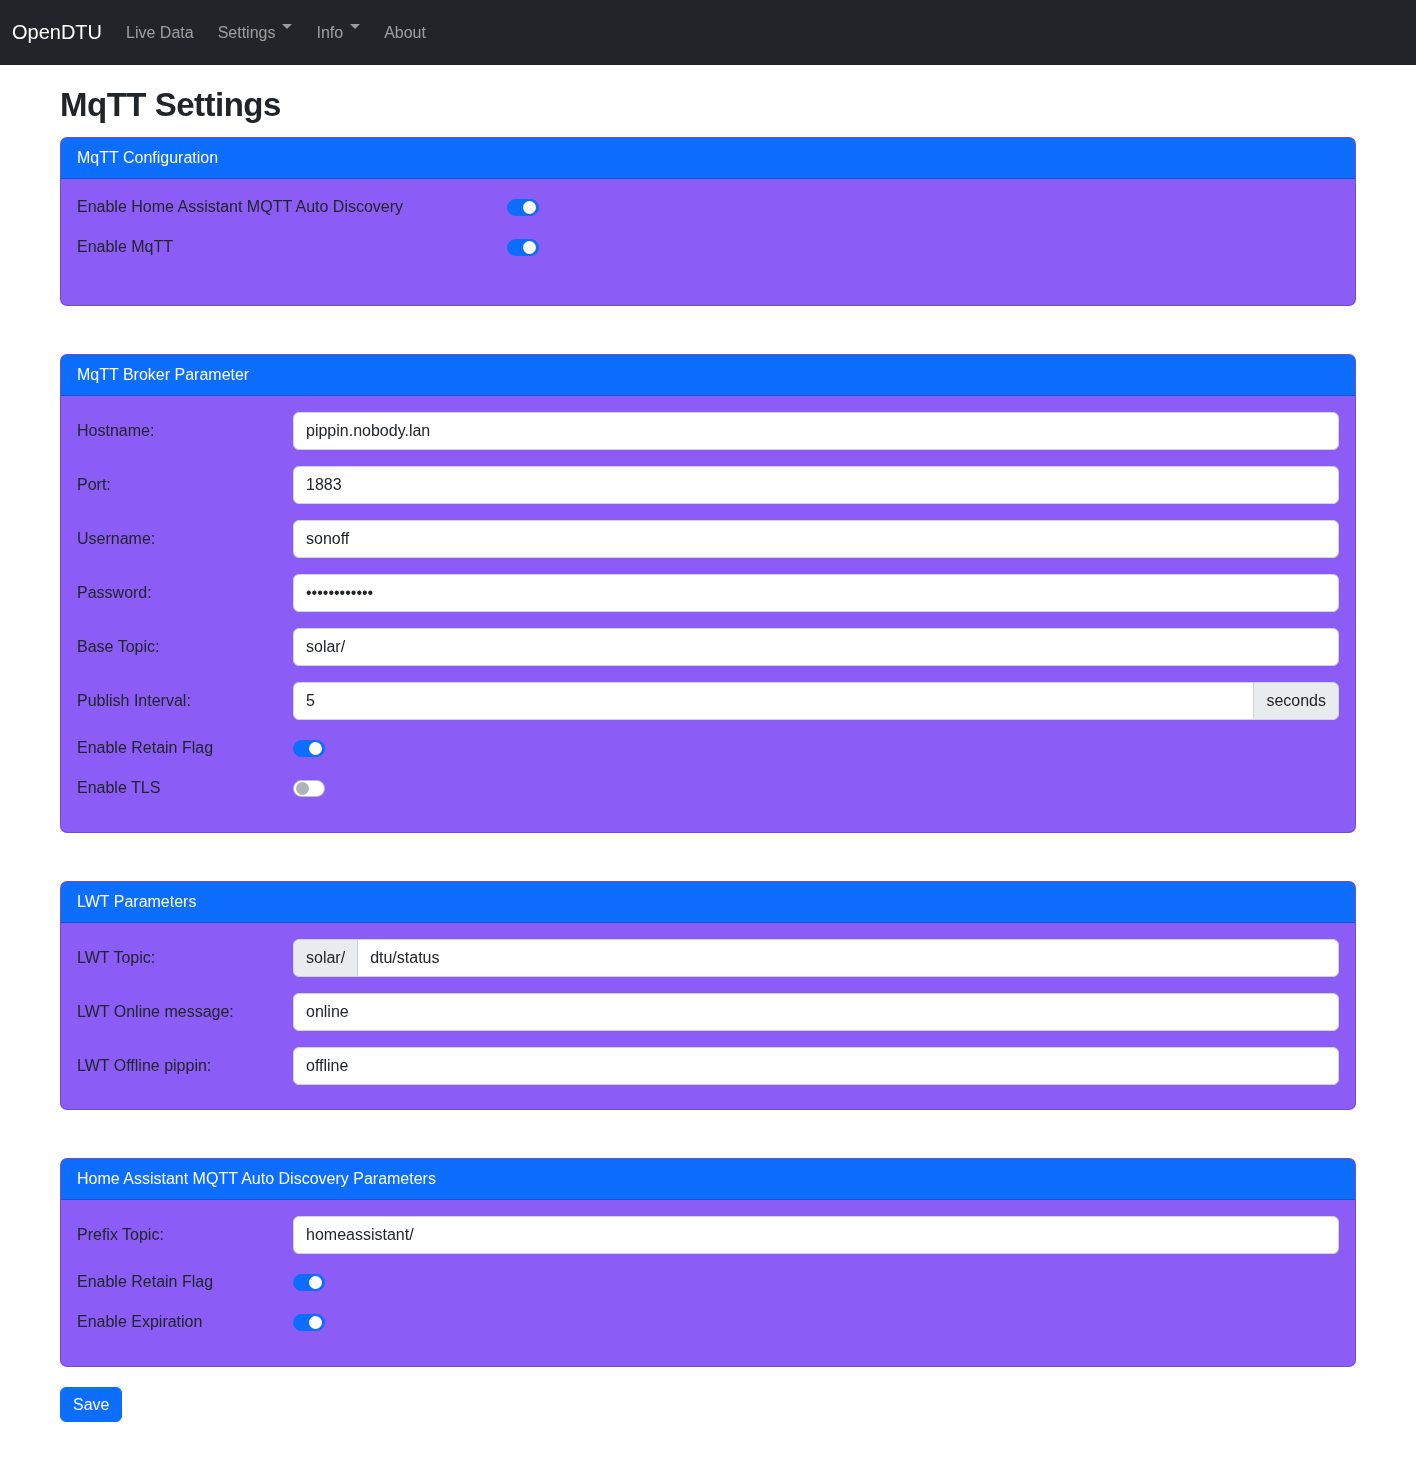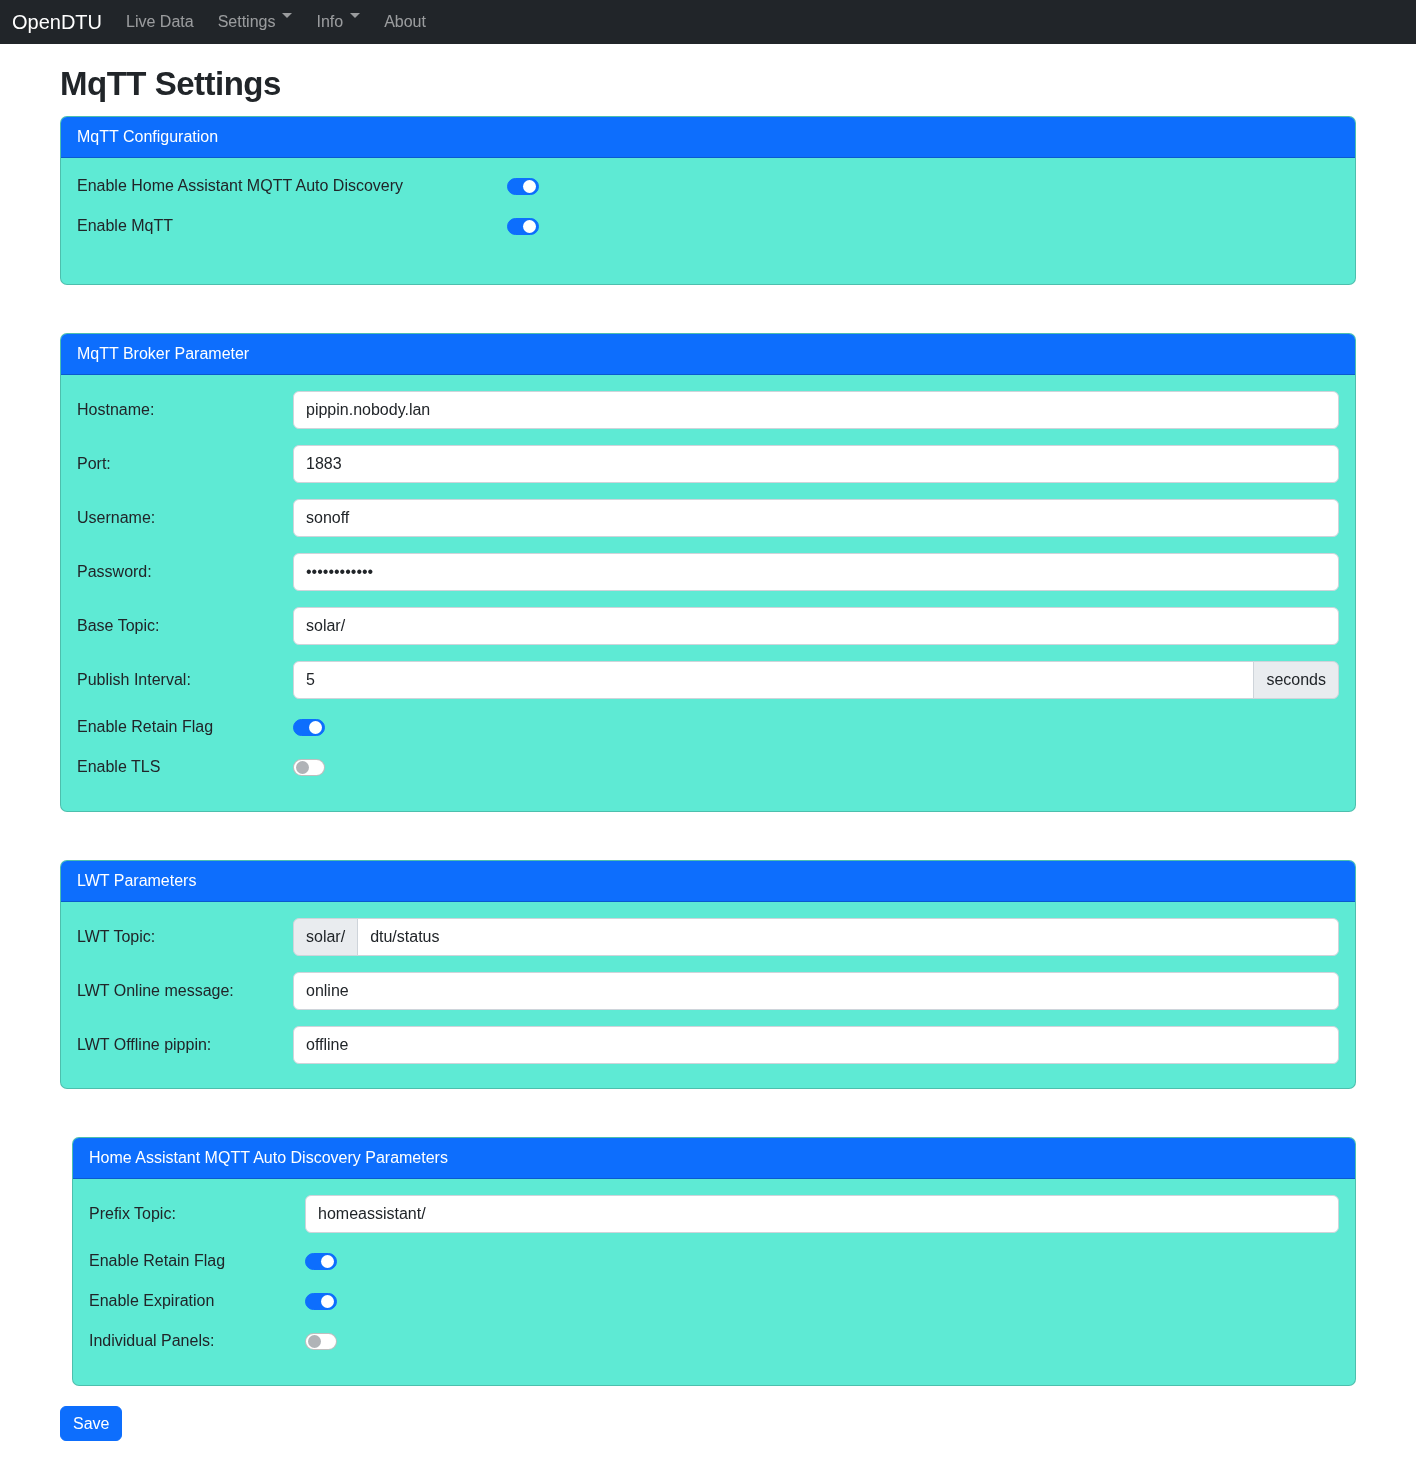--- a/index.html
+++ b/index.html
@@ -4,42 +4,42 @@
 <style>
   * { box-sizing: border-box; margin: 0; padding: 0; }
   html, body { background: #fff; }
   body {
     width: 1416px; min-height: 1460px;
     font-family: "Liberation Sans", "DejaVu Sans", sans-serif;
     font-size: 16px; color: #212529;
   }
   
   .navbar {
-    height: 44px; background: #212529; display: flex; align-items: center;
+    height: 65px; background: #212529; display: flex; align-items: center;
     padding: 0 12px; width: 100%;
   }
   .navbar-brand {
     color: #fff; font-size: 20px; margin-right: 16px; text-decoration: none;
     padding: 4px 0; cursor: pointer;
   }
   .nav-link {
     color: rgba(255,255,255,.55); font-size: 16px; text-decoration: none;
     padding: 8px; margin-right: 8px; cursor: pointer; display: inline-flex; align-items: flex-start;
   }
   .caret {
     display: inline-block; margin-left: 7px; vertical-align: middle;
     border-top: 5px solid currentColor; border-left: 5px solid transparent;
     border-right: 5px solid transparent; border-bottom: 0;
   }
   
   .container { max-width: 1320px; margin: 0 auto; padding: 0 12px; }
   h1.page-title { font-size: 33px; font-weight: 600; color: #212529; margin: 21px 0 13px 0; letter-spacing: -0.5px; }
   
   .card {
-    border: 1px solid rgba(0,0,0,.18); border-radius: 7px; background: #5eead4;
+    border: 1px solid rgba(0,0,0,.18); border-radius: 7px; background: #8b5cf6;
     margin-bottom: 48px; overflow: hidden;
   }
   .card-header {
     background: #0d6efd; color: #fff; padding: 8px 16px; font-size: 16px;
     line-height: 24px; border-bottom: 1px solid rgba(0,0,0,.18);
   }
   .card-body { padding: 16px; }
   .card-body.pad-extra { padding-bottom: 30px; }
   
   .form-row { display: flex; align-items: center; margin-bottom: 16px; }
@@ -213,21 +213,21 @@
         <label class="field-label">LWT Offline pippin:</label>
         <div class="field-area">
           <input class="text-input" type="text" value="offline" style="">
         </div>
       </div>
 
     </div>
   </div>
 
   
-  <div class="card" style="margin-bottom: 4px; margin-left: 12px;">
+  <div class="card" style="margin-bottom: 4px;">
     <div class="card-header">Home Assistant MQTT Auto Discovery Parameters</div>
     <div class="card-body">
 
       <div class="form-row">
         <label class="field-label">Prefix Topic:</label>
         <div class="field-area">
           <input class="text-input" type="text" value="homeassistant/" style="">
         </div>
       </div>
 
@@ -236,25 +236,19 @@
         <span class="switch on">
             <span class="knob"></span>
           </span>
       </div>
       <div class="switch-row">
         <span class="field-label">Enable Expiration</span>
         <span class="switch on">
             <span class="knob"></span>
           </span>
       </div>
-      <div class="switch-row">
-        <span class="field-label">Individual Panels:</span>
-        <span class="switch">
-            <span class="knob"></span>
-          </span>
-      </div>
 
     </div>
   </div>
 
   <button class="save-btn">Save</button>
 
 </div>
 
 </body></html>

